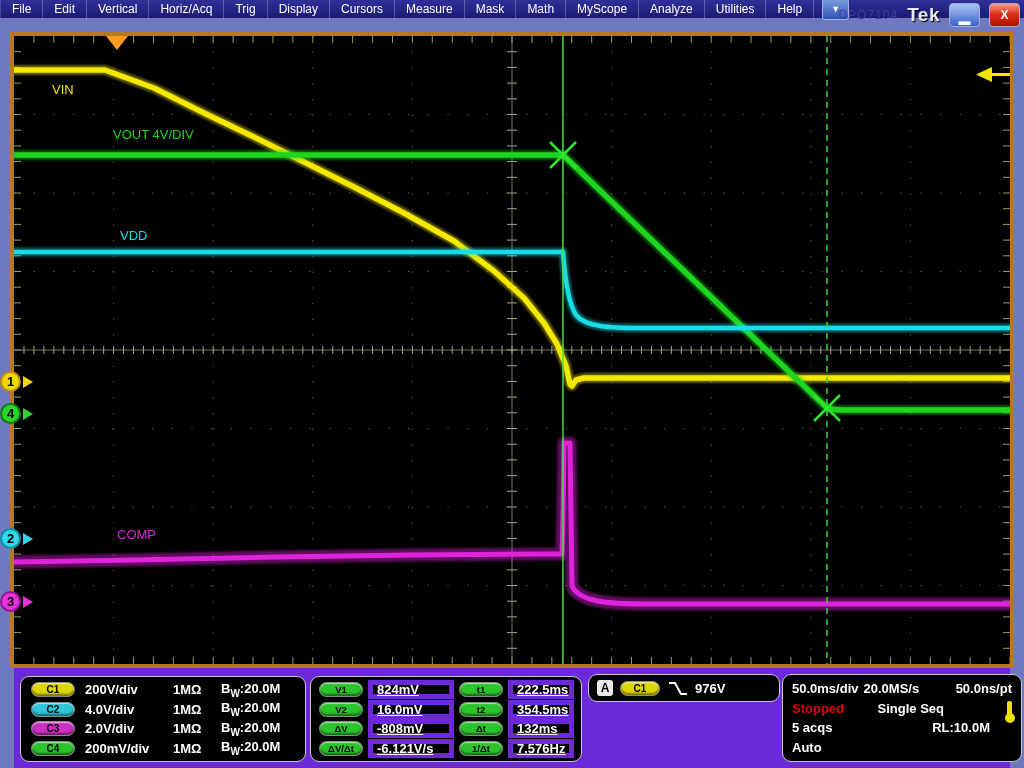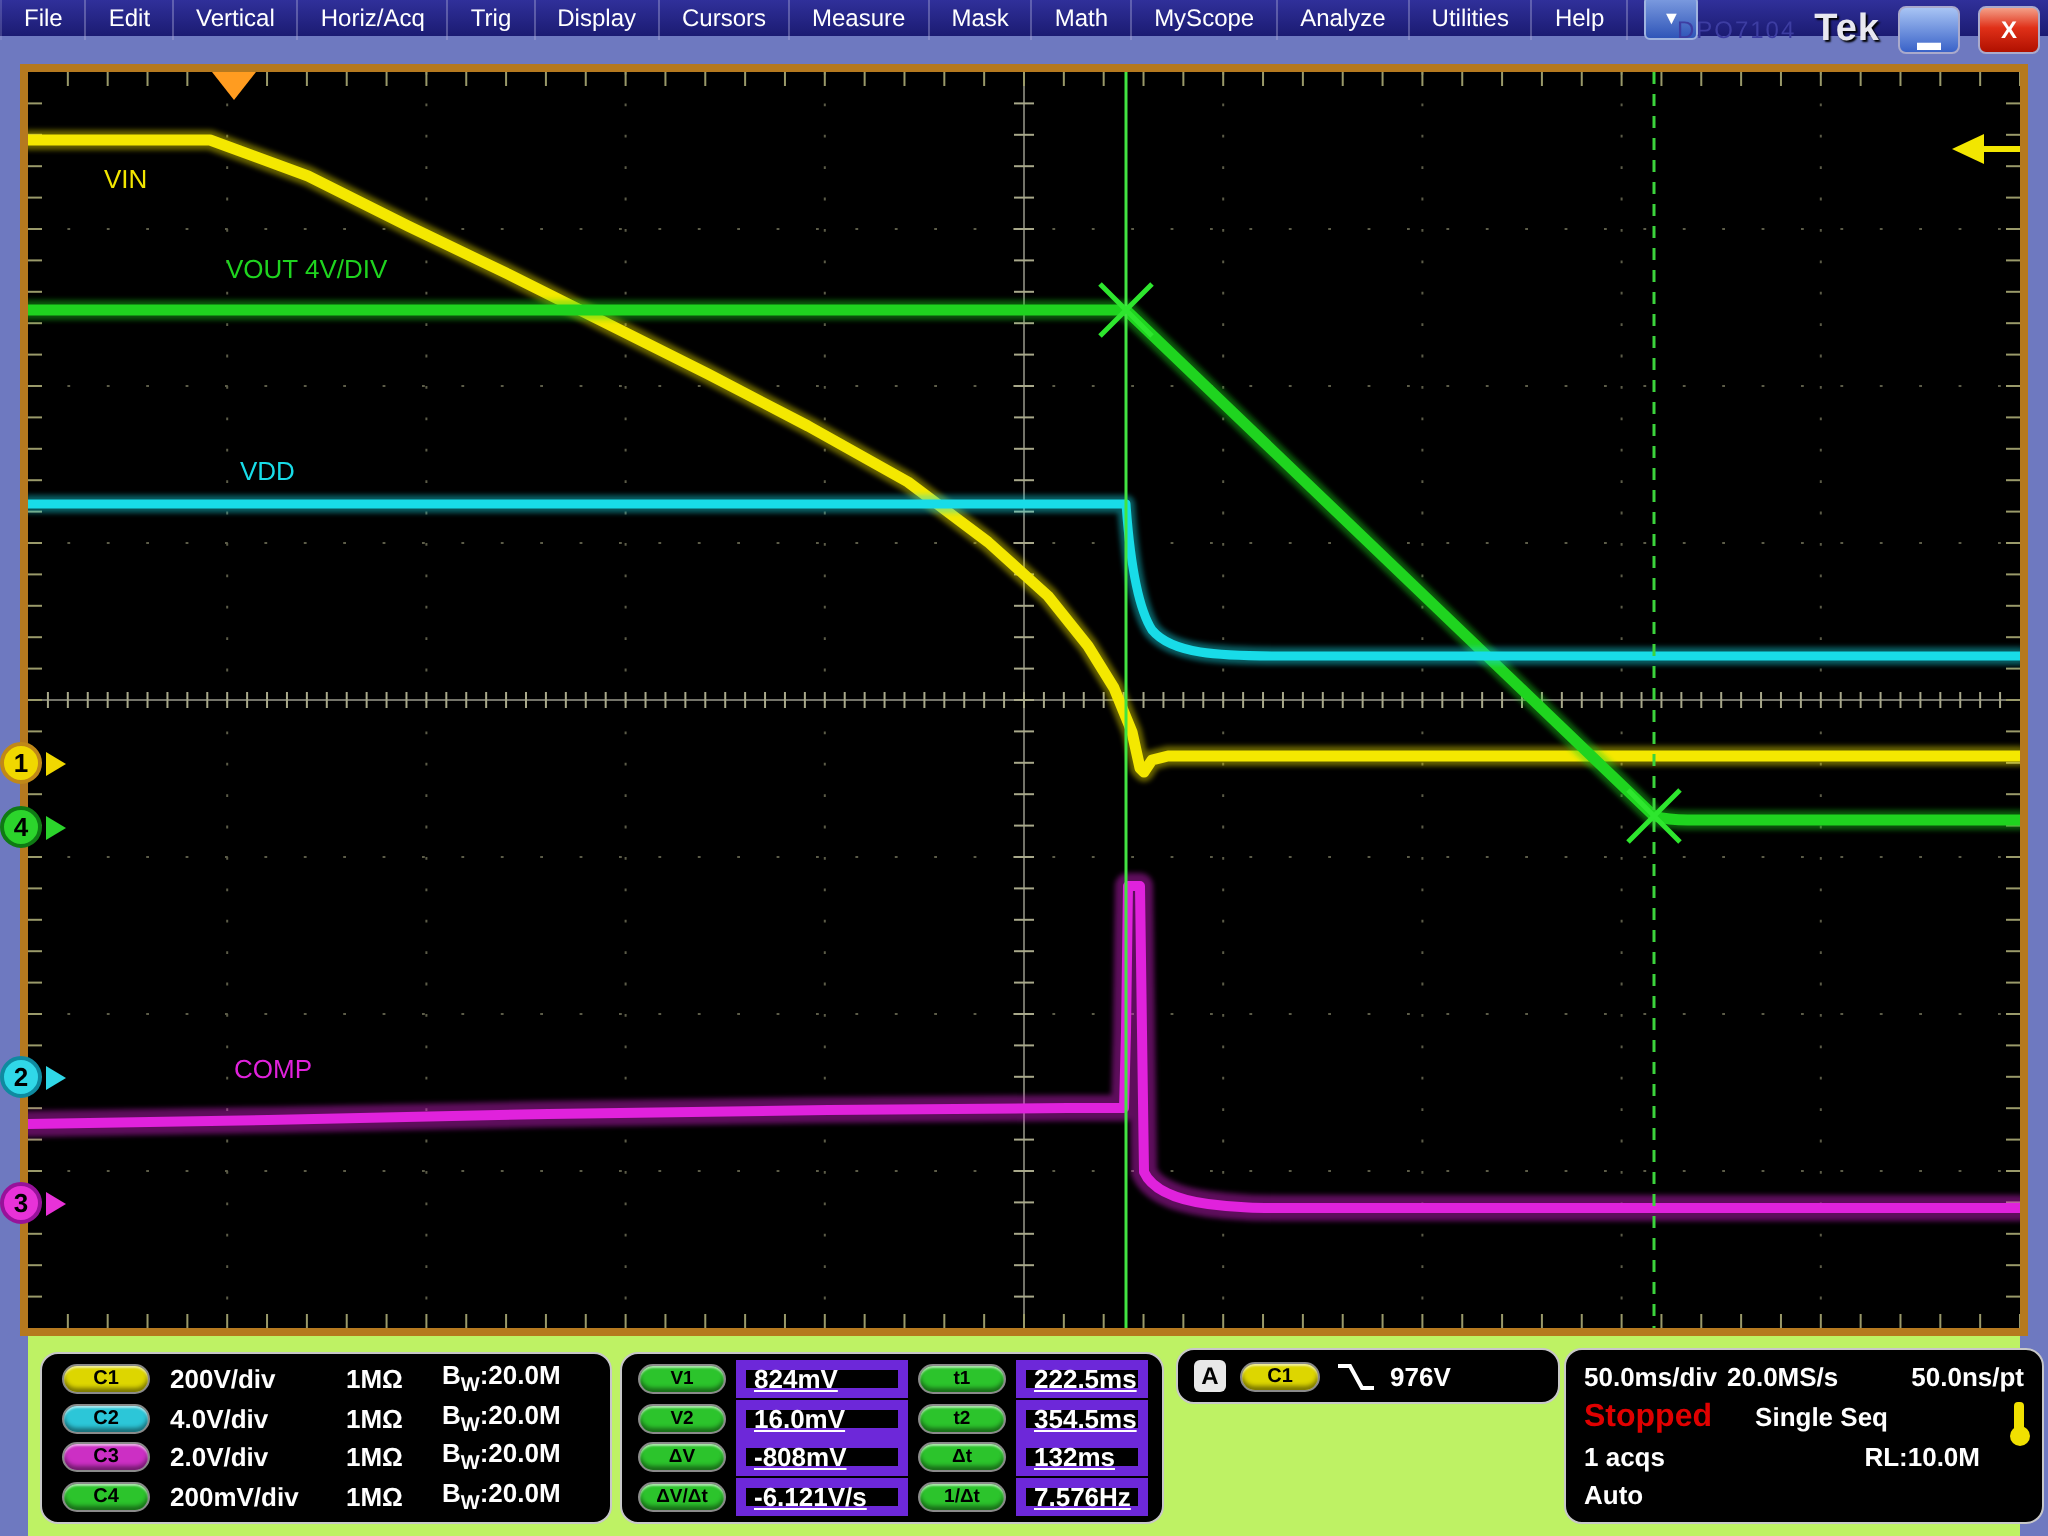--- a/index.html
+++ b/index.html
@@ -46,21 +46,21 @@
   .m1 .bub { background:#f0d800; border:2px solid #c08818; }
   .m1 .arr { border-left:10px solid #f0d800; }
   .m4 .bub { background:#2cd42c; border:2px solid #0f7a14; }
   .m4 .arr { border-left:10px solid #2cd42c; }
   .m2 .bub { background:#30d8e8; border:2px solid #0f8aa0; }
   .m2 .arr { border-left:10px solid #30d8e8; }
   .m3 .bub { background:#e832d8; border:2px solid #97129a; }
   .m3 .arr { border-left:10px solid #e832d8; }
 
   
-  .readout-area { position:absolute; left:14px; top:668px; width:996px; height:100px; background:#bef264; }
+  .readout-area { position:absolute; left:14px; top:668px; width:996px; height:100px; background:#6d28d9; }
   .box { position:absolute; border:1px solid #c8c8c8; border-radius:9px; background:#000; }
 
   .ch-box { left:6px; top:8px; width:286px; height:86px; display:flex; flex-direction:column;
     justify-content:space-around; padding:3px 10px; }
   .ch-row { display:flex; align-items:center; }
   .pill { height:15px; border-radius:9px; border:1px solid #8a8a8a;
     box-shadow:inset 0 1px 1px rgba(255,255,255,.6), inset 0 -2px 2px rgba(0,0,0,.45);
     color:#000; font-weight:bold; font-size:10px; display:flex; align-items:center;
     justify-content:center; }
   .ch-pill { width:44px; }
@@ -82,21 +82,21 @@
 
   .trig-box { left:574px; top:6px; width:192px; height:28px; display:flex; align-items:center;
     gap:7px; padding:0 8px; }
   .a-badge { width:16px; height:16px; background:#e8e8e8; border-radius:3px; color:#000;
     font-weight:bold; font-size:12px; display:flex; align-items:center; justify-content:center; }
   .trig-pill { width:40px; }
 
   .acq-box { left:768px; top:6px; width:240px; height:88px; padding:4px 9px;
     display:flex; flex-direction:column; justify-content:space-around; }
   .acq-row { display:flex; align-items:center; }
-  .red-txt { color:#e00000; font-weight:bold; font-size:16px; }
+  .red-txt { color:#e00000; font-weight:bold; font-size:13px; }
   .sp { flex:1; }
   .thermo { position:absolute; right:9px; top:26px; width:5px; height:15px; background:#f0e000;
     border-radius:2px; }
   .thermo::after { content:""; position:absolute; left:-2.5px; top:12px; width:10px; height:10px;
     border-radius:50%; background:#f0e000; }
 </style>
 </head>
 <body>
 
 <div class="menubar">
@@ -607,21 +607,21 @@
       <span class="rd-txt" style="margin-left:5px">20.0MS/s</span>
       <span class="sp"></span>
       <span class="rd-txt">50.0ns/pt</span>
     </div>
     <div class="acq-row">
       <span class="red-txt">Stopped</span>
       <span class="sp"></span>
       <span class="rd-txt" style="margin-right:68px">Single Seq</span>
     </div>
     <div class="acq-row">
-      <span class="rd-txt">1 acqs</span>
+      <span class="rd-txt">5 acqs</span>
       <span class="sp"></span>
       <span class="rd-txt" style="margin-right:22px">RL:10.0M</span>
     </div>
     <div class="acq-row">
       <span class="rd-txt">Auto</span>
     </div>
     <div class="thermo"></div>
   </div>
 </div>
 

